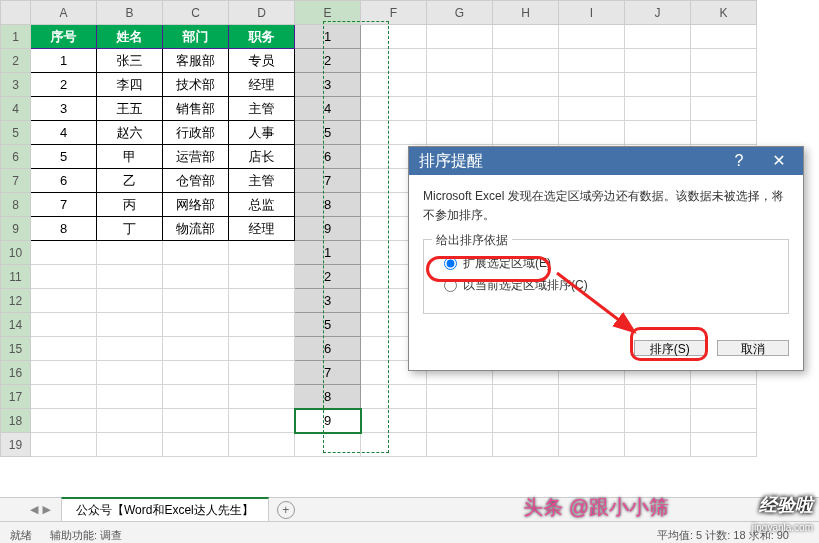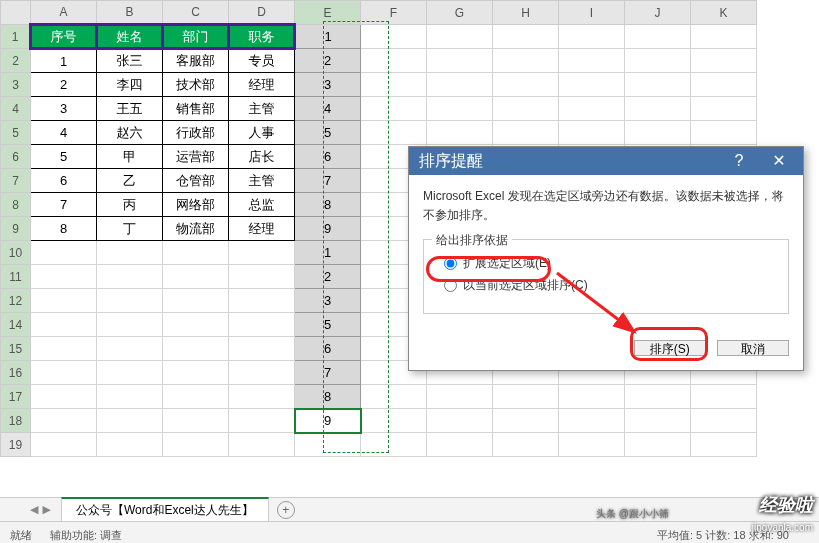--- a/index.html
+++ b/index.html
@@ -6,21 +6,21 @@
 body { font-family: "Microsoft YaHei", Arial, sans-serif; font-size: 12px; background: #fff; width: 819px; height: 543px; position: relative; overflow: hidden; }
 
 
 .sheet { position: absolute; top: 0; left: 0; right: 0; }
 table.grid { border-collapse: collapse; table-layout: fixed; }
 table.grid th { background: #e6e6e6; border: 1px solid #ccc; font-weight: normal; color: #555; font-size: 12px; }
 table.grid th.colhead { height: 20px; width: 66px; }
 table.grid th.rowhead { width: 30px; height: 24px; }
 table.grid td { border: 1px solid #d4d4d4; height: 24px; width: 66px; text-align: center; font-size: 13px; background: #fff; }
 table.grid td.dataCell { border: 1px solid #000; }
-table.grid td.header { background: #00a854; color: #fff; font-weight: normal; border: 3px solid #4c1d95; }
+table.grid td.header { background: #00a854; color: #fff; font-weight: bold; border: 1px solid #4c1d95; }
 table.grid td.selcol { background: #d9d9d9; border: 1px solid #999; }
 table.grid td.selactive { background: #fff; border: 2px solid #1a7f37; }
 table.grid th.selhead { background: #c8e0c8; }
 
 
 .dialog { position: absolute; left: 408px; top: 146px; width: 396px; background: #fff; border: 1px solid #888; box-shadow: 3px 3px 8px rgba(0,0,0,0.3); }
 .titlebar { background: #4472a8; color: #fff; height: 28px; display: flex; align-items: center; padding: 0 4px 0 10px; font-size: 16px; }
 .titlebar .title { flex: 1; }
 .titlebar .tbtn { width: 40px; height: 24px; text-align: center; line-height: 24px; cursor: pointer; }
 .dlgbody { padding: 12px 14px; font-size: 12px; color: #333; }
@@ -46,21 +46,21 @@
 .addsheet { margin-left: 8px; width:18px; height:18px; border:1px solid #999; border-radius:50%; text-align:center; line-height:16px; cursor:pointer; color:#666; }
 
 
 .statusbar { position: absolute; bottom: 0; left: 0; right: 0; height: 22px; background: #f3f3f3; border-top: 1px solid #ccc; display: flex; align-items: flex-end; padding: 0 10px; font-size: 11px; color: #555; }
 .statusbar .sleft { flex: 0 0 auto; }
 .statusbar .smid { flex: 1; text-align: right; padding-right: 20px; }
 
 
 .wm { position: absolute; right: 6px; bottom: 26px; font-size: 18px; font-weight: bold; color: #fff; text-shadow: 0 0 4px #000, 0 0 4px #000; font-style: italic; }
 .wm2 { position: absolute; right: 6px; bottom: 10px; font-size: 10px; color: #fff; text-shadow: 0 0 3px #000; }
-.wm3 { position: absolute; right: 150px; bottom: 22px; font-size: 10px; color: #737373; text-shadow: 0 0 3px #000; }
+.wm3 { position: absolute; right: 150px; bottom: 22px; font-size: 20px; color: #ec4899; text-shadow: 0 0 3px #000; }
 
 .dashsel { position:absolute; border:1.5px dashed #1a7f37; pointer-events:none; left:323px; top:21px; width:66px; height:432px; }
 </style>
 </head>
 <body>
 
 <div class="sheet">
 <table class="grid">
   <tbody>
         <tr>

